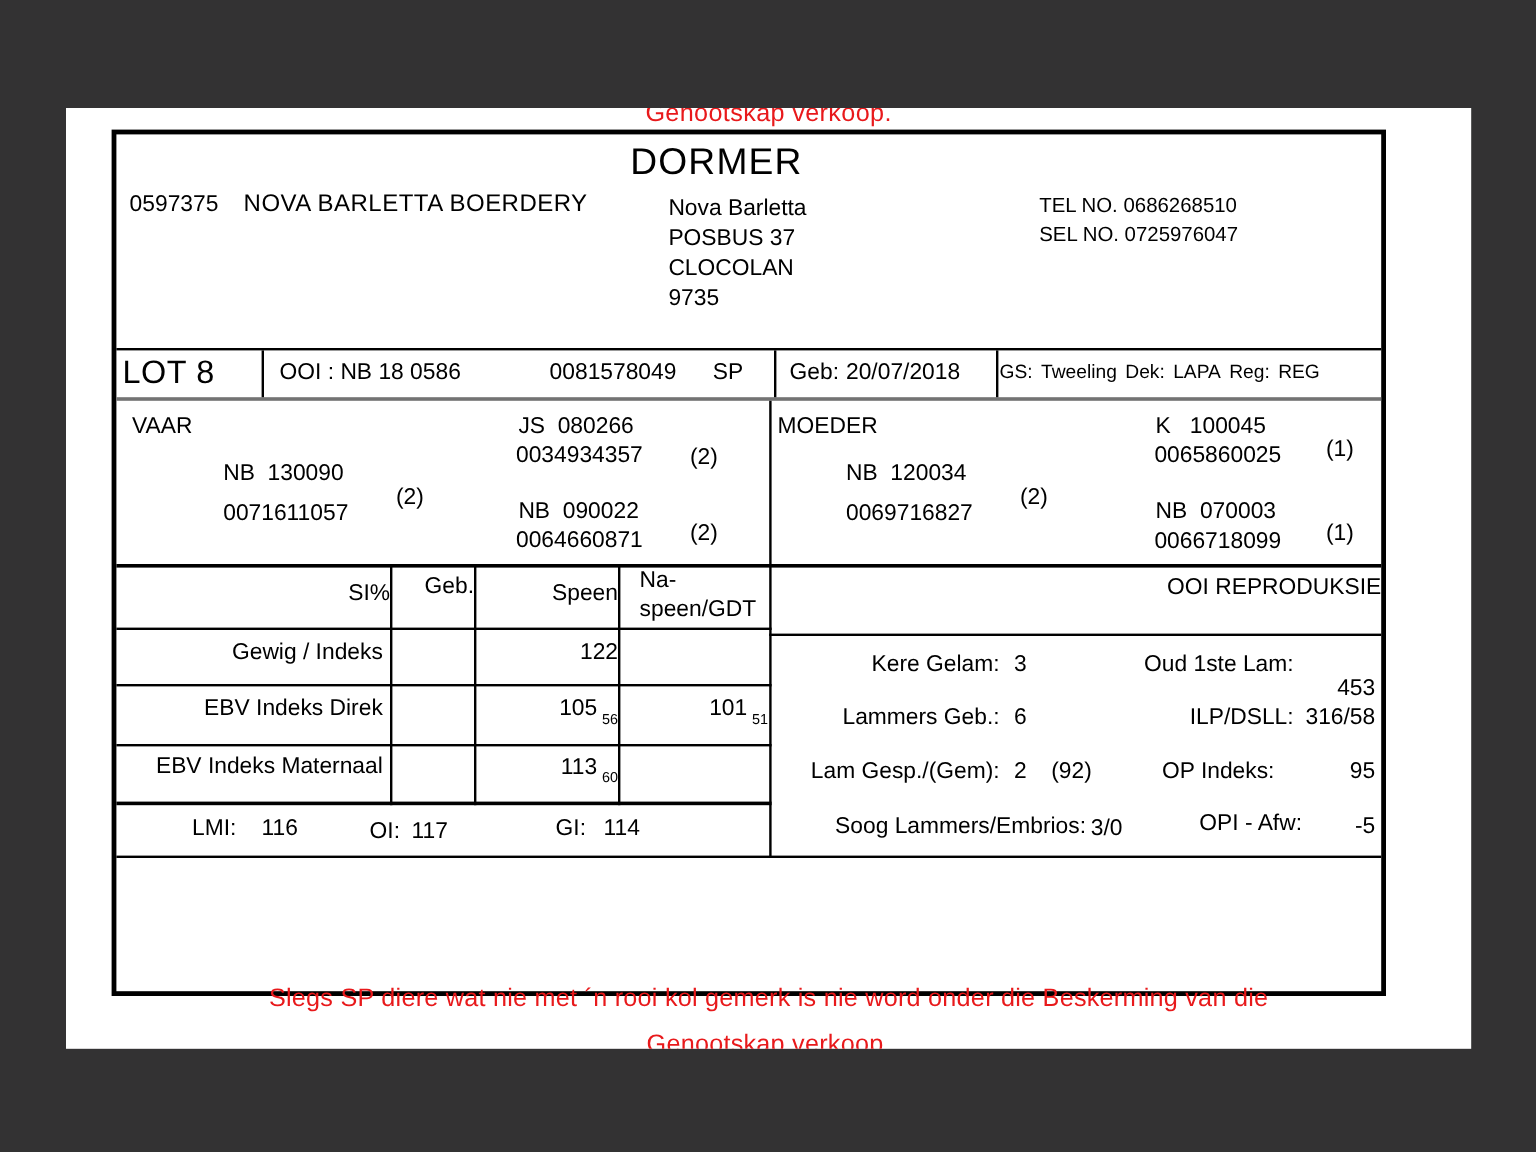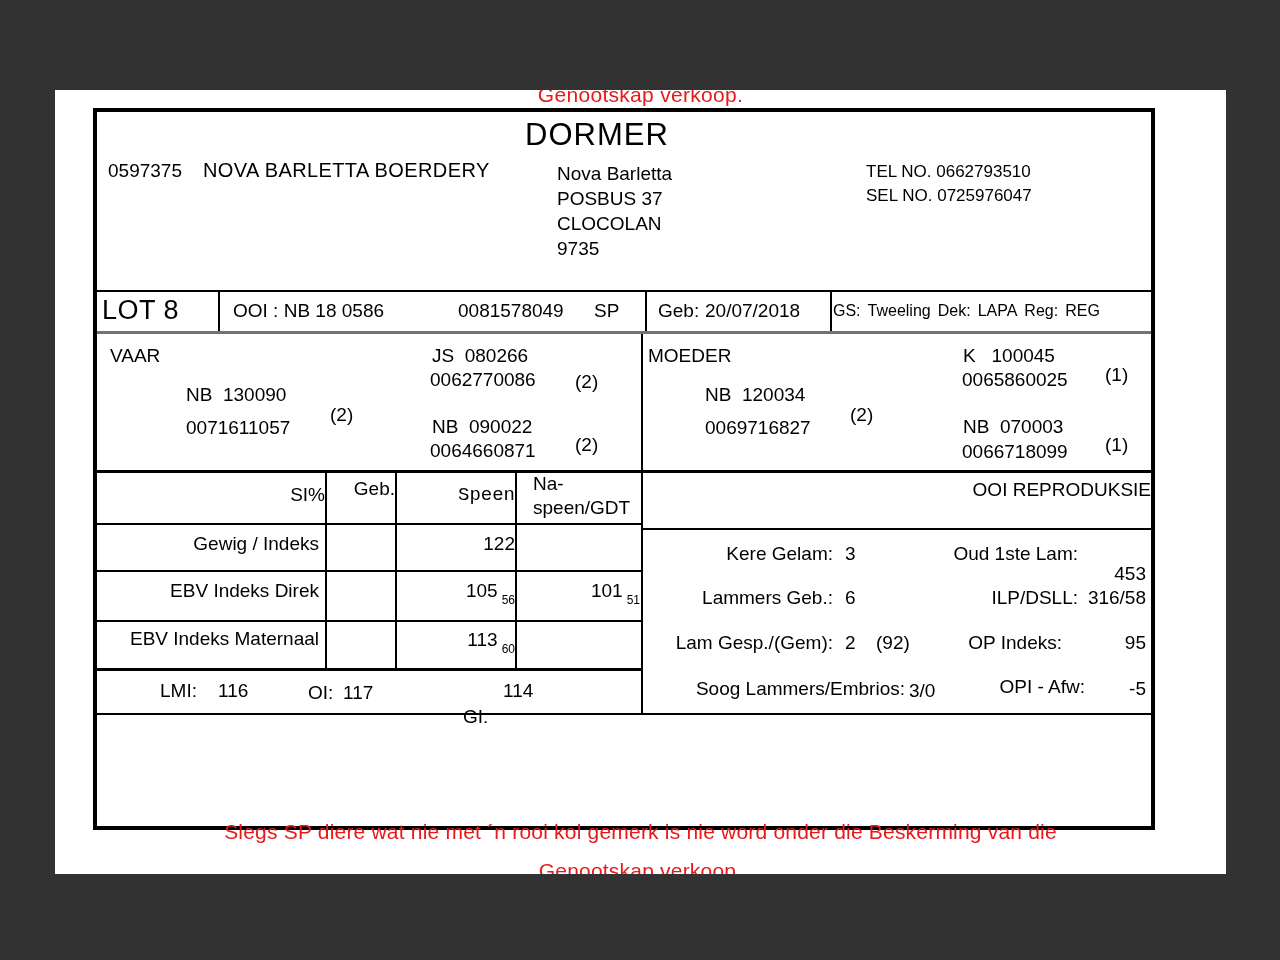--- a/index.html
+++ b/index.html
@@ -93,21 +93,21 @@
 
     <div class="breed-title">DORMER</div>
     <div class="abs t19 member-no">0597375</div>
     <div class="abs stud-name">NOVA BARLETTA BOERDERY</div>
     <div class="addr">
       <div>Nova Barletta</div>
       <div>POSBUS 37</div>
       <div>CLOCOLAN</div>
       <div>9735</div>
     </div>
-    <div class="abs t17 tel">TEL NO. 0662793510</div>
+    <div class="abs t17 tel">TEL NO. 0686268510</div>
     <div class="abs t17 sel">SEL NO. 0725976047</div>
 
     <div class="lot-row">
       <div class="vdiv" style="left:121px;"></div>
       <div class="vdiv" style="left:548px;"></div>
       <div class="vdiv" style="left:733px;"></div>
       <div class="abs lot-label">LOT 8</div>
       <div class="abs t19 ewe-id">OOI : NB 18 0586</div>
       <div class="abs t19 ewe-reg">0081578049</div>
       <div class="abs t19 ewe-flag">SP</div>
@@ -122,21 +122,21 @@
         <span>REG</span>
       </div>
     </div>
 
     <div class="line ped-divider"></div>
     <div class="abs t19" style="left:13px;top:233px;">VAAR</div>
     <div class="abs t19 pre" style="left:89px;top:272px;">NB  130090</div>
     <div class="abs t19" style="left:89px;top:305px;">0071611057</div>
     <div class="abs t19" style="left:233px;top:292px;">(2)</div>
     <div class="abs t19 pre" style="left:335px;top:233px;">JS  080266</div>
-    <div class="abs t19" style="left:333px;top:257px;">0062770086</div>
+    <div class="abs t19" style="left:333px;top:257px;">0034934357</div>
     <div class="abs t19" style="left:478px;top:259px;">(2)</div>
     <div class="abs t19 pre" style="left:335px;top:304px;">NB  090022</div>
     <div class="abs t19" style="left:333px;top:328px;">0064660871</div>
     <div class="abs t19" style="left:478px;top:322px;">(2)</div>
 
     <div class="abs t19" style="left:551px;top:233px;">MOEDER</div>
     <div class="abs t19 pre" style="left:608px;top:272px;">NB  120034</div>
     <div class="abs t19" style="left:608px;top:305px;">0069716827</div>
     <div class="abs t19" style="left:753px;top:292px;">(2)</div>
     <div class="abs t19 pre" style="left:866px;top:233px;">K   100045</div>
@@ -151,41 +151,41 @@
     <div class="line si-h2"></div>
     <div class="line si-h3"></div>
     <div class="line si-bottom"></div>
     <div class="line si-v1"></div>
     <div class="line si-v2"></div>
     <div class="line si-v3"></div>
     <div class="line lmi-line"></div>
 
     <div class="abs t19 ctr" style="left:0;top:372px;width:228px;">SI%</div>
     <div class="abs t19 ctr" style="left:228px;top:366px;width:70px;">Geb.</div>
-    <div class="abs t19 ctr" style="left:298px;top:372px;width:120px;font-family:Liberation Mono, monospace;">Speen</div>
+    <div class="abs t19 ctr" style="left:298px;top:372px;width:120px;">Speen</div>
     <div class="abs t19" style="left:423px;top:360px;line-height:24px;margin-left:13px;">
       <span style="display:block;">Na-</span>
       <span style="display:block;">speen/GDT</span>
     </div>
 
     <div class="abs t19 rt" style="left:0;top:421px;width:222px;">Gewig / Indeks</div>
     <div class="abs t19 ctr" style="left:298px;top:421px;width:120px;">122</div>
 
     <div class="abs t19 rt" style="left:0;top:468px;width:222px;">EBV Indeks Direk</div>
     <div class="abs t19 ctr" style="left:298px;top:468px;width:120px;"><span>105</span><sub class="idx">56</sub></div>
     <div class="abs t19 ctr" style="left:418px;top:468px;width:125px;"><span>101</span><sub class="idx">51</sub></div>
 
     <div class="abs t19 rt" style="left:0;top:516px;width:222px;">EBV Indeks Maternaal</div>
     <div class="abs t19 ctr" style="left:298px;top:517px;width:120px;"><span>113</span><sub class="idx">60</sub></div>
 
     <div class="abs t19" style="left:63px;top:568px;">LMI:</div>
     <div class="abs t19" style="left:121px;top:568px;">116</div>
     <div class="abs t19" style="left:211px;top:570px;">OI:</div>
     <div class="abs t19" style="left:246px;top:570px;">117</div>
-    <div class="abs t19" style="left:366px;top:568px;margin-top:26px;">GI:</div>
+    <div class="abs t19" style="left:366px;top:568px;">GI:</div>
     <div class="abs t19" style="left:406px;top:568px;">114</div>
 
     <div class="abs t19 ctr repro-title">OOI REPRODUKSIE</div>
     <div class="line repro-line"></div>
 
     <div class="abs t19 rt" style="left:536px;top:431px;width:200px;">Kere Gelam:</div>
     <div class="abs t19" style="left:748px;top:431px;">3</div>
     <div class="abs t19 rt" style="left:781px;top:431px;width:200px;">Oud 1ste Lam:</div>
     <div class="abs t19 rt" style="left:979px;top:431px;width:70px;margin-top:20px;">453</div>
 

